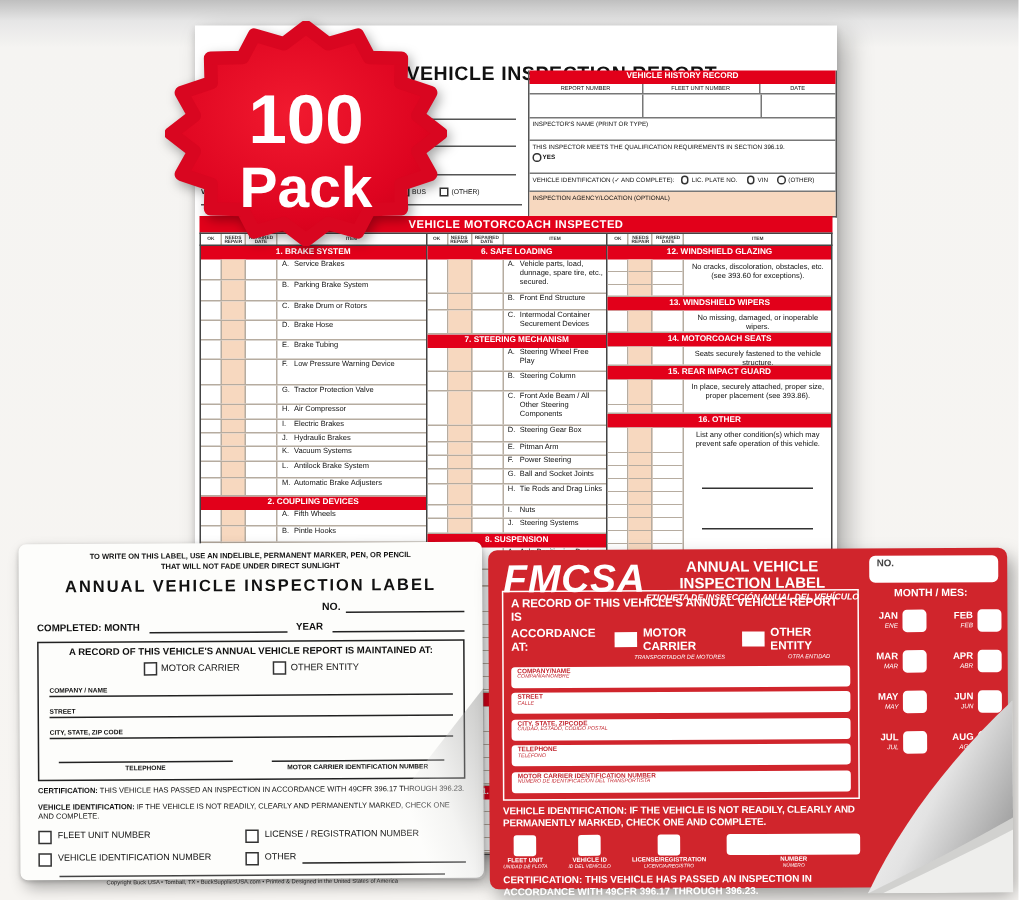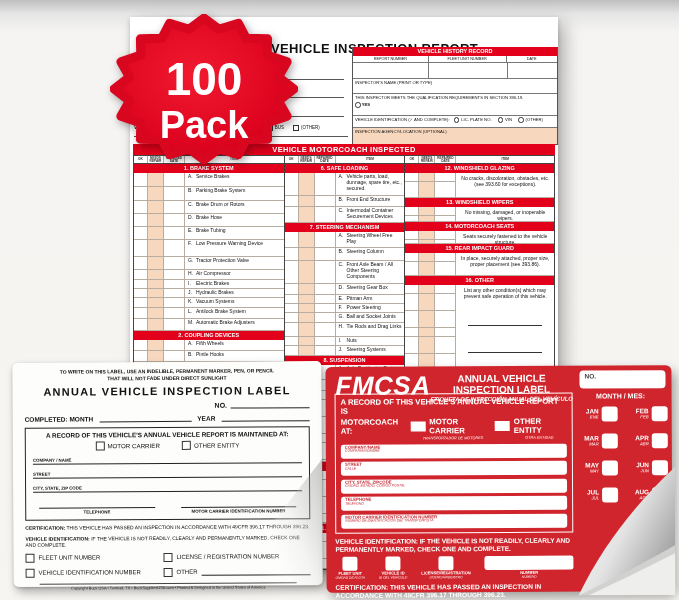--- a/index.html
+++ b/index.html
@@ -776,21 +776,21 @@
           <div class="es">AGO</div>
         </div>
         <div class="mbox"></div>
       </div>
     </div>
 
   <div id="rl-main">
     <div class="rl-box">
       <div class="rl-record">A RECORD OF THIS VEHICLE'S ANNUAL VEHICLE REPORT IS</div>
       <div class="rl-maint">
-        <span>MOTORCOACH AT:</span>
+        <span>ACCORDANCE AT:</span>
         <span class="rbox"></span>
         <span>MOTOR CARRIER</span>
         <span class="rbox"></span>
         <span>OTHER ENTITY</span>
       </div>
       <div class="rl-maint-es">
         <span class="s1">TRANSPORTADOR DE MOTORES</span>
         <span class="s2">OTRA ENTIDAD</span>
       </div>
       <div id="rl-fields">

